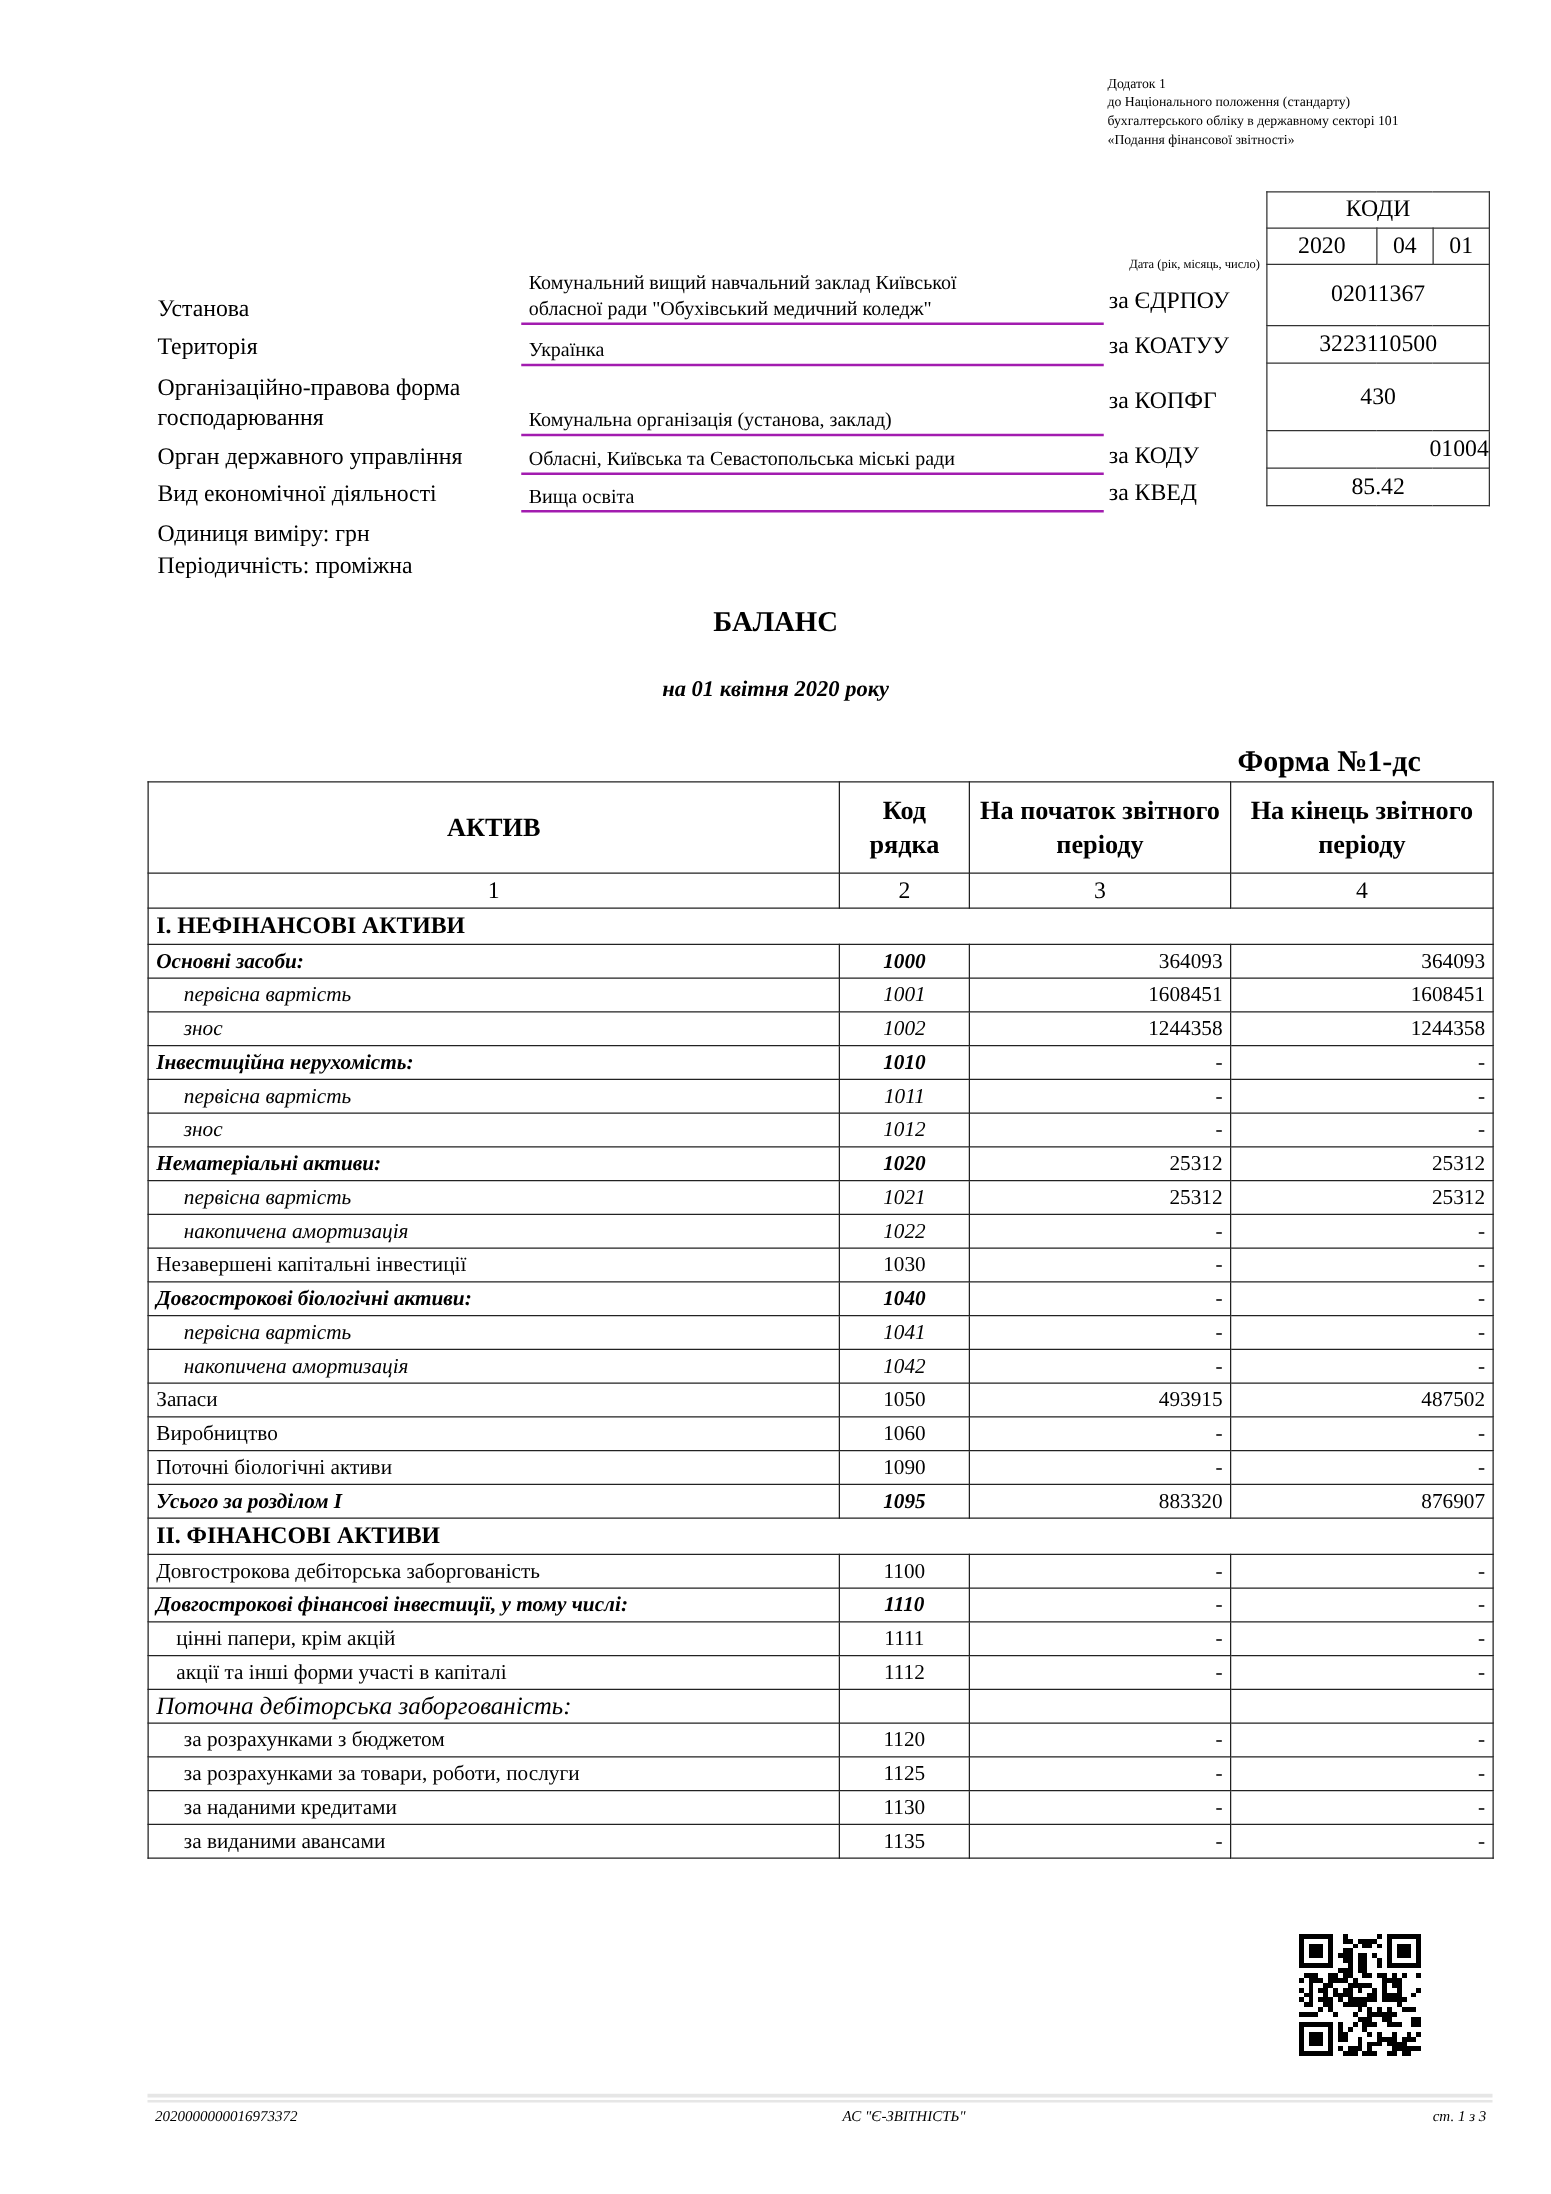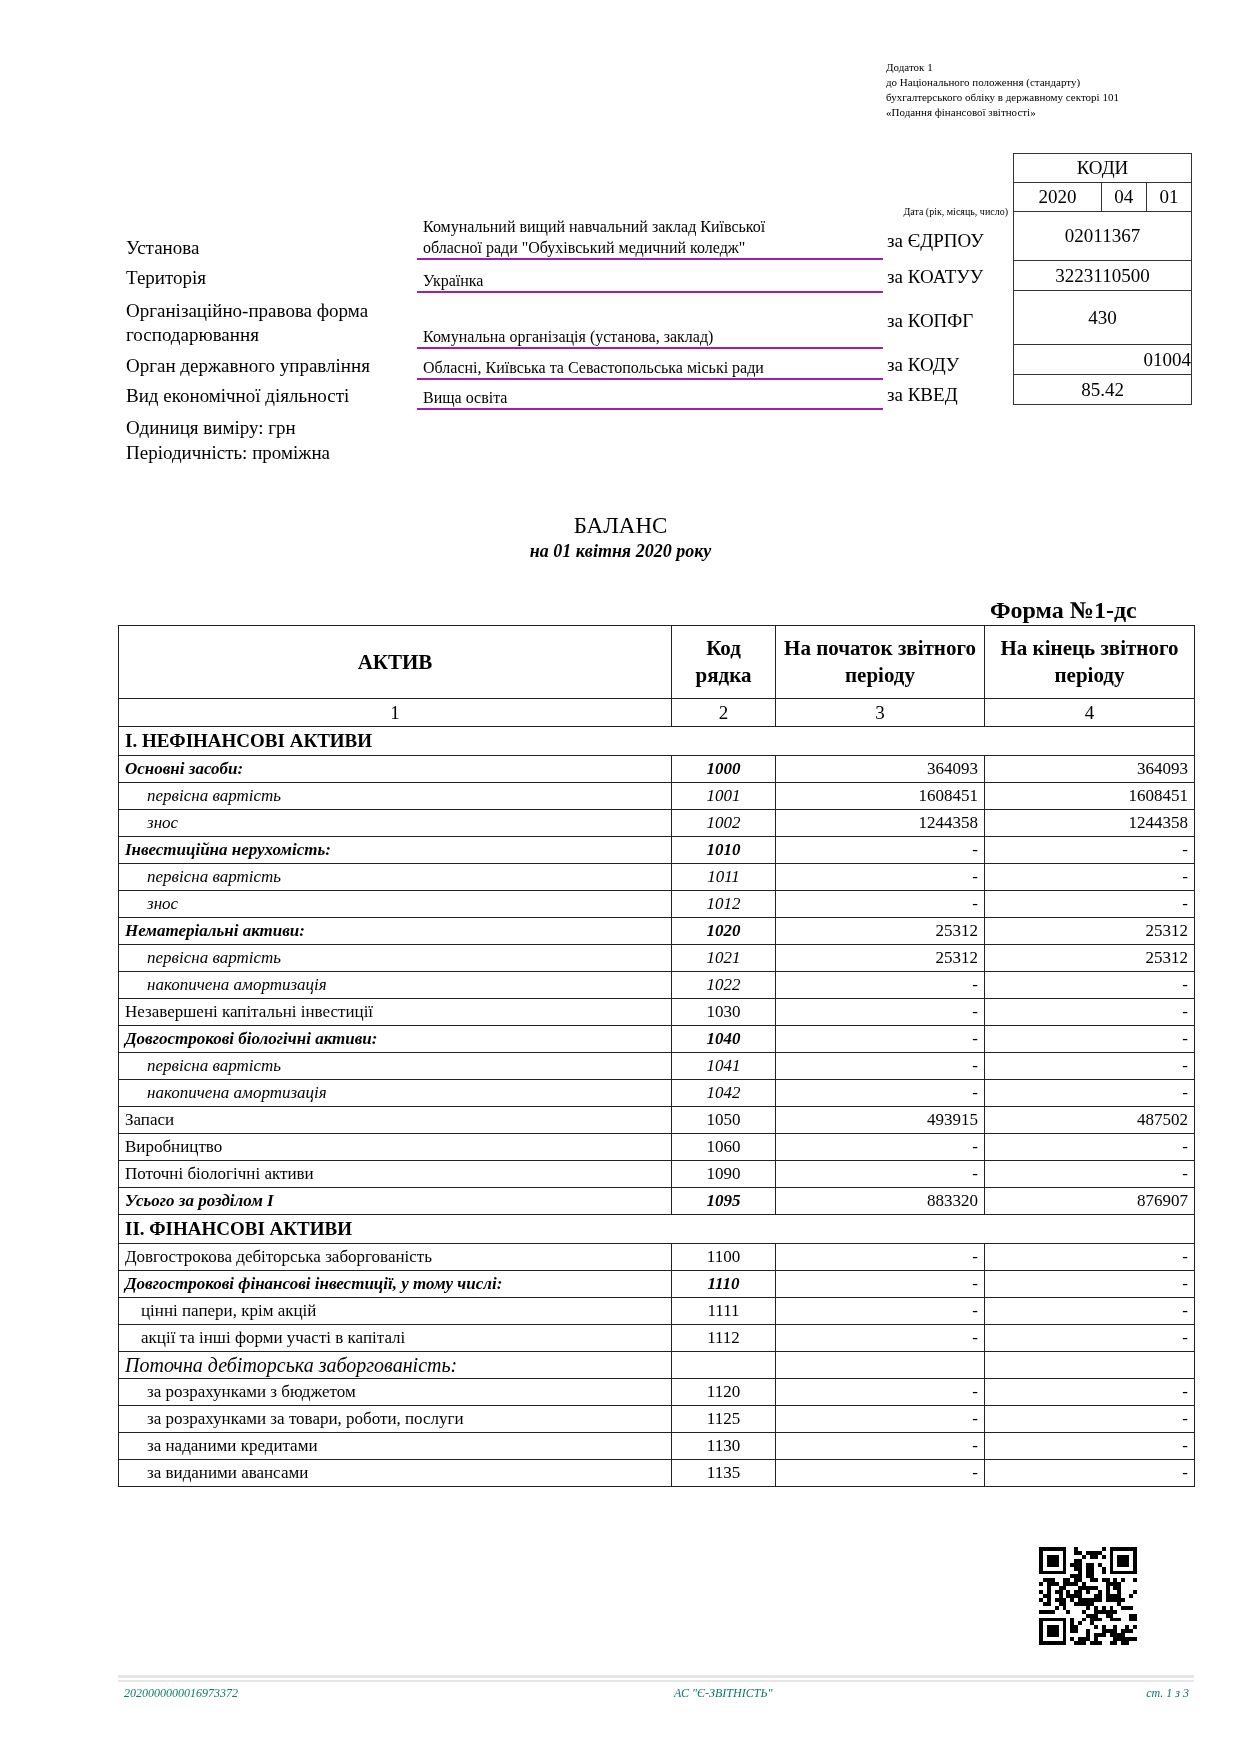--- a/index.html
+++ b/index.html
@@ -21,21 +21,21 @@
   #codes .r-kodu td { height: 29px; text-align: right; }
   #codes .r-kved td { height: 29px; }
   #codes-date-label { left: 860px; top: 206px; font-size: 10px; width: 148px; text-align: right; white-space: nowrap; }
   .code-label { left: 887px; font-size: 19px; white-space: nowrap; }
 
   
   .info-label { left: 126px; font-size: 19px; line-height: 24px; white-space: nowrap; }
   .info-value { left: 417px; width: 460px; font-size: 16px; line-height: 21px; border-bottom: 2px solid #a21caf; padding-left: 6px; }
 
   
-  #title { left: 0; width: 1241px; top: 513px; text-align: center; font-size: 23px; font-weight: normal; }
+  #title { left: 0; width: 1241px; top: 485px; text-align: center; font-size: 23px; font-weight: bold; }
   #subtitle { left: 0; width: 1241px; top: 541px; text-align: center; font-size: 18px; font-weight: bold; font-style: italic; }
   #form-no { left: 990px; top: 597px; font-size: 24px; font-weight: bold; }
 
   
   #main { left: 118px; top: 625px; width: 1076px; border-collapse: collapse; table-layout: fixed; border: 1.5px solid #222; }
   #main td, #main th { border: 1.5px solid #222; padding: 0 6px; font-size: 17px; height: 26px; overflow: hidden; white-space: nowrap; }
   #main th { font-size: 21px; font-weight: bold; height: 72px; line-height: 27px; text-align: center; white-space: normal; }
   #main tr.colnum td { text-align: center; font-size: 19px; height: 27px; }
   #main td.code { text-align: center; }
   #main td.num { text-align: right; }
@@ -45,21 +45,21 @@
   #main tr.indent td.name { padding-left: 28px; }
   #main tr.indent-n td.name { padding-left: 22px; }
   #main tr.big-it td.name { font-style: italic; font-size: 20px; }
 
   
   #qr { left: 1038px; top: 1547px; width: 100px; height: 98px; }
 
   
   #footer-line1 { left: 118px; top: 1675px; width: 1076px; height: 0; border-top: 3px solid #e6e6e6; }
   #footer-line2 { left: 118px; top: 1680px; width: 1076px; height: 0; border-top: 2px solid #e6e6e6; }
-  .footer-text { top: 1686px; font-size: 12px; font-style: italic; color: #0f766e; }
+  .footer-text { top: 1686px; font-size: 12px; font-style: italic; color: #000000; }
 </style>
 </head>
 <body>
 
 <div id="appendix" class="abs">
   <div>Додаток 1</div>
   <div>до Національного положення (стандарту)</div>
   <div>бухгалтерського обліку в державному секторі 101</div>
   <div>«Подання фінансової звітності»</div>
 </div>

